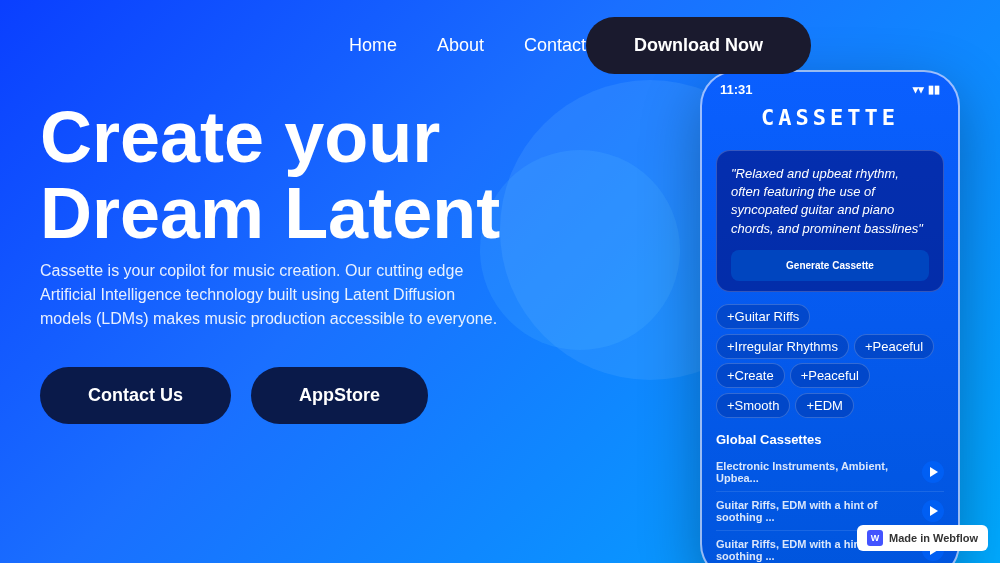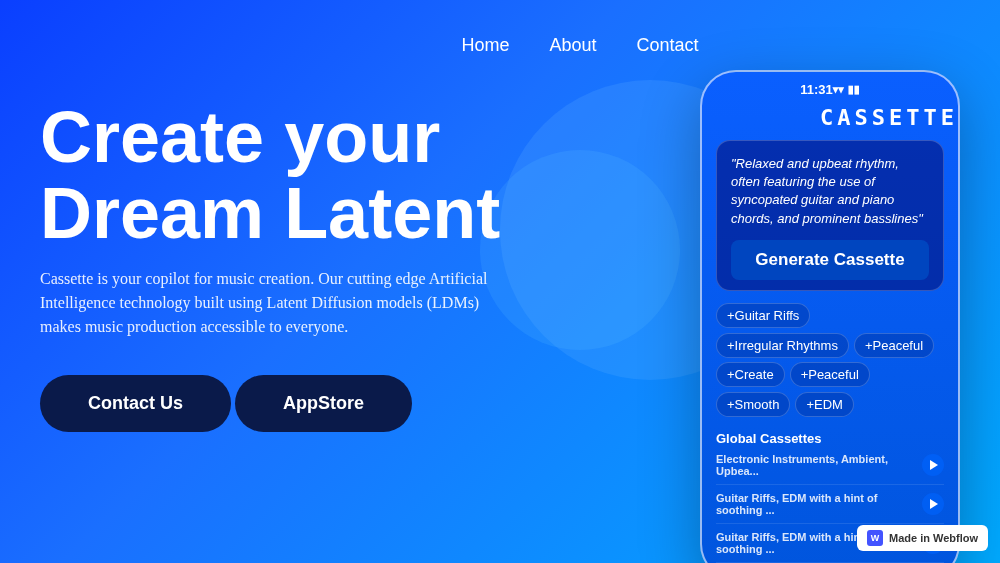--- a/index.html
+++ b/index.html
@@ -63,35 +63,34 @@
       flex: 1;
       padding-top: 10px;
       max-width: 540px;
     }
 
     h1 {
       color: #fff;
       font-size: 72px;
       font-weight: 800;
       line-height: 1.05;
-      margin-bottom: 16px;
+      margin-bottom: 8px;
     }
 
     .hero-desc {
       color: rgba(255,255,255,0.9);
       font-size: 16px;
       line-height: 1.5;
       margin-bottom: 36px;
       max-width: 460px;
-      font-family: Liberation Serif, serif;
     }
 
     .cta-buttons {
       display: flex;
-      gap: 4px;
+      gap: 20px;
     }
 
     .cta-btn {
       background: #0a1a4a;
       color: #fff;
       border: none;
       border-radius: 50px;
       padding: 18px 48px;
       font-size: 18px;
       font-weight: 600;
@@ -115,39 +114,39 @@
       border: 2.5px solid rgba(255,255,255,0.6);
       overflow: hidden;
       position: relative;
       box-shadow: 0 20px 60px rgba(0,0,0,0.3);
       background: linear-gradient(180deg, #0a5fff 0%, #0055dd 100%);
     }
 
     
     .phone-status {
       display: flex;
-      justify-content: center;
+      justify-content: space-between;
       align-items: center;
       padding: 10px 18px 4px;
       color: #fff;
       font-size: 13px;
       font-weight: 600;
     }
 
     .status-icons {
       display: flex;
       gap: 4px;
       align-items: center;
       font-size: 11px;
     }
 
     
     .app-header {
-      text-align: right;
-      padding: 4px 0 10px;
+      text-align: center;
+      padding: 4px 0 20px;
     }
 
     .cassette-logo {
       color: #fff;
       font-size: 22px;
       font-weight: 900;
       letter-spacing: 4px;
       font-family: monospace;
     }
 
@@ -168,21 +167,21 @@
       margin-bottom: 12px;
     }
 
     .generate-btn {
       width: 100%;
       background: rgba(0,80,200,0.7);
       color: #fff;
       border: none;
       border-radius: 8px;
       padding: 10px;
-      font-size: 17px;
+      font-size: 10px;
       font-weight: 600;
       cursor: pointer;
     }
 
     
     .tags-row {
       display: flex;
       flex-wrap: wrap;
       gap: 5px;
       padding: 0 14px 4px;
@@ -206,20 +205,21 @@
 
     
     .global-cassettes {
       padding: 6px 14px 4px;
     }
 
     .global-cassettes-title {
       color: #fff;
       font-size: 13px;
       font-weight: 700;
+      margin-bottom: 6px;
     }
 
     .cassette-item {
       display: flex;
       justify-content: space-between;
       align-items: center;
       padding: 7px 0;
       border-bottom: 1px solid rgba(255,255,255,0.1);
       font-weight: bold;
     }
@@ -307,20 +307,21 @@
 </head>
 <body>
 
 <nav>
   <div></div>
   <ul class="nav-links">
     <li><a>Home</a></li>
     <li><a>About</a></li>
     <li><a>Contact</a></li>
   </ul>
+  <button class="download-btn">Download Now</button>
 </nav>
 
 <div class="glow-circle-1"></div>
 <div class="glow-circle-2"></div>
 
 <section class="hero">
   <div class="hero-left">
     <h1>
       <span>Create your</span><br>
       <span>Dream Latent</span>

